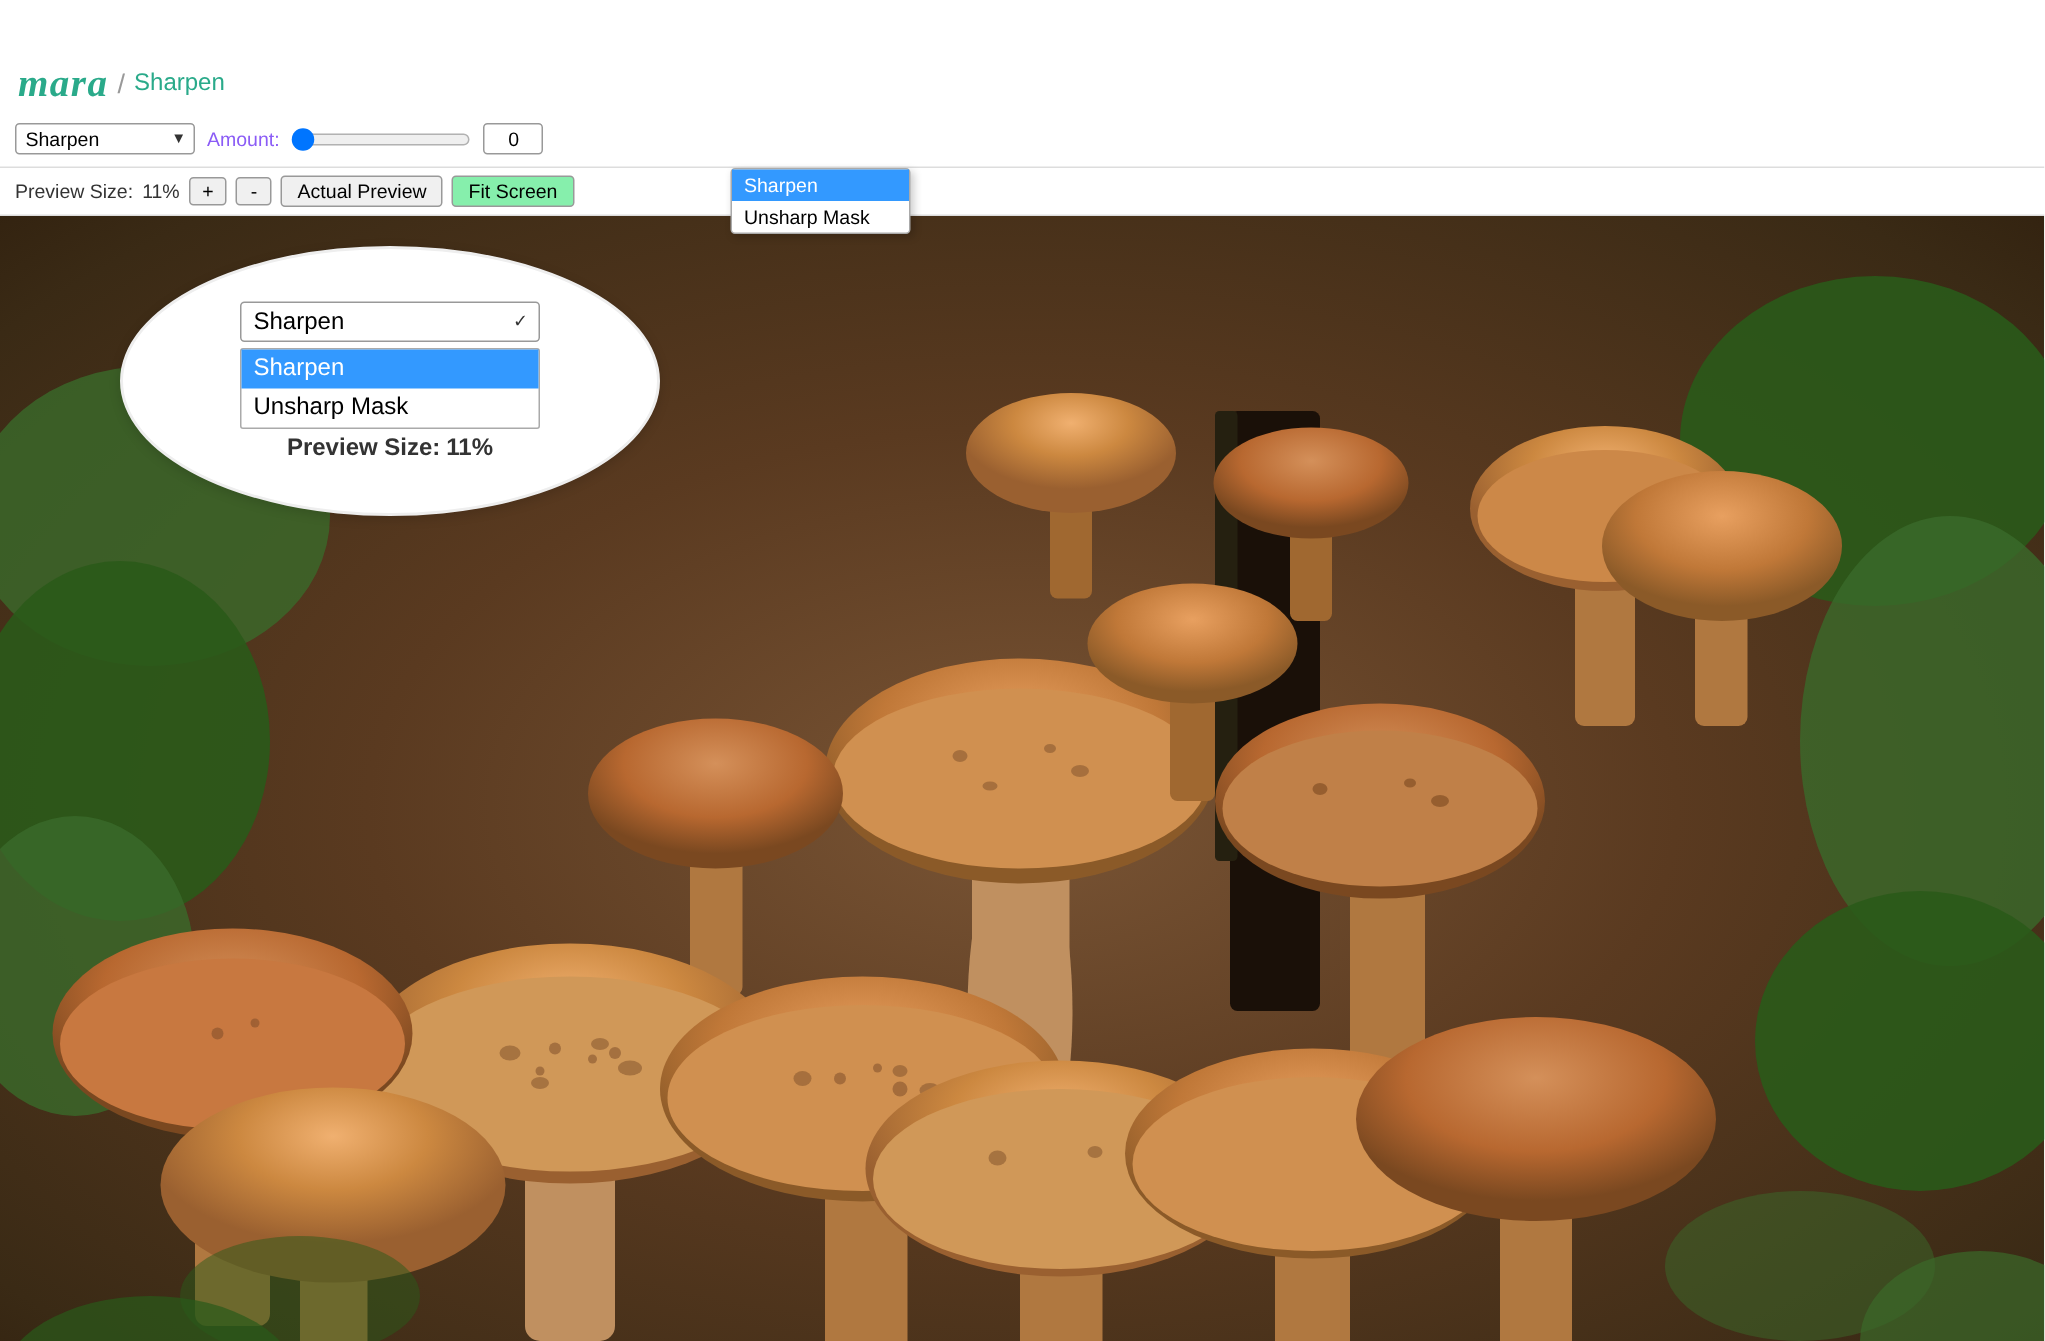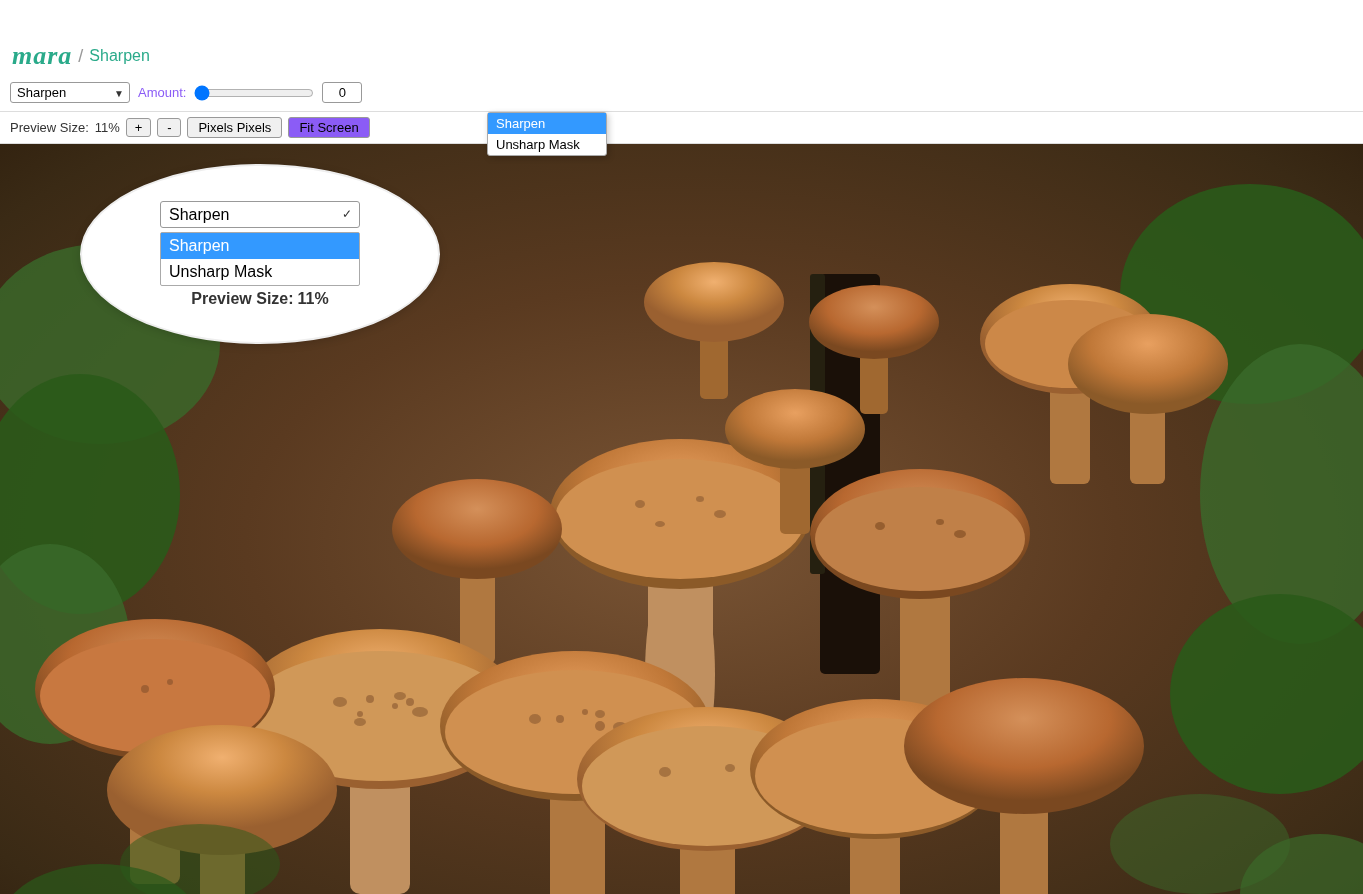--- a/index.html
+++ b/index.html
@@ -120,21 +120,21 @@
       border: 1px solid #999;
       border-radius: 3px;
       background: #f0f0f0;
       padding: 2px 10px;
       font-size: 13px;
       cursor: pointer;
     }
     #fit-screen-btn {
       border: 1px solid #999;
       border-radius: 3px;
-      background: #8b5cf6;
+      background: #86efac;
       padding: 2px 10px;
       font-size: 13px;
       cursor: pointer;
     }
 
     
     #dropdown-popup {
       position: absolute;
       top: 38px;
       left: 487px;
@@ -264,21 +264,21 @@
   <span id="amount-label">Amount:</span>
   <input id="amount-slider" type="range" min="0" max="100" value="0" style="">
   <input id="amount-value" type="text" value="0" style="">
 </div>
 
 <div id="toolbar2">
   <span id="preview-label">Preview Size:</span>
   <span id="preview-size-value">11%</span>
   <button class="toolbar-btn" id="zoom-in-btn">+</button>
   <button class="toolbar-btn" id="zoom-out-btn">-</button>
-  <button id="actual-pixels-btn">Pixels Pixels</button>
+  <button id="actual-pixels-btn">Actual Preview</button>
   <button id="fit-screen-btn">Fit Screen</button>
 </div>
 
 <div id="main-content">
 
   <svg id="mushroom-svg" xmlns="http://www.w3.org/2000/svg" viewBox="0 0 1363 788" preserveAspectRatio="xMidYMid slice">
     <defs>
       <radialGradient id="mushCap1" cx="50%" cy="30%" r="60%">
         <stop offset="0%" stop-color="#e8a060"></stop>
         <stop offset="60%" stop-color="#c07838"></stop>

